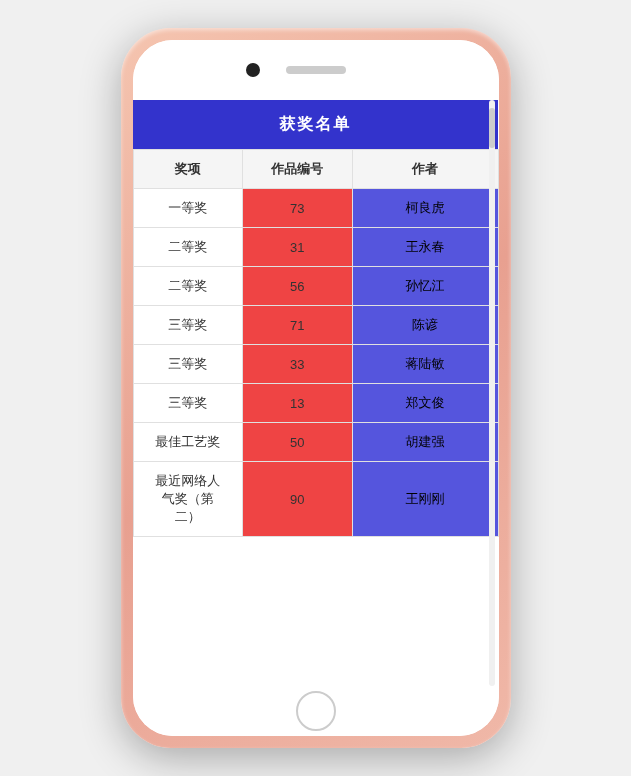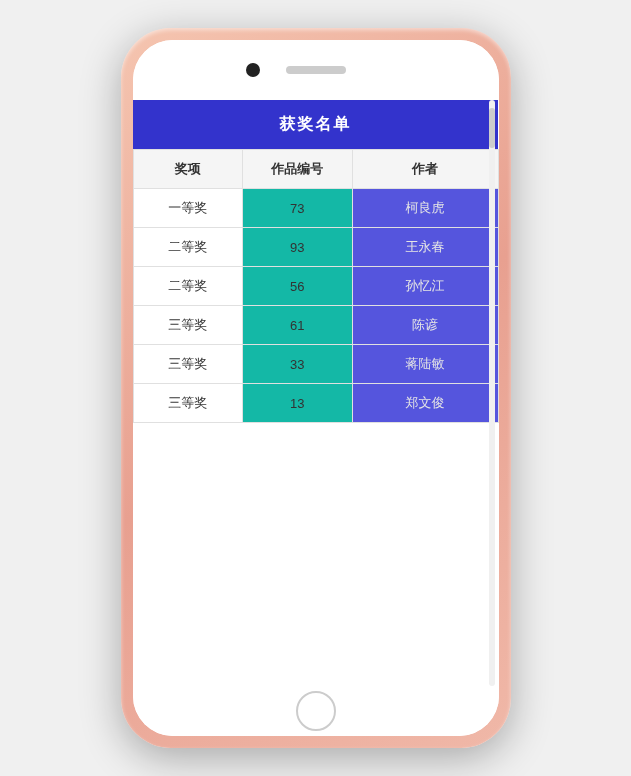--- a/index.html
+++ b/index.html
@@ -149,27 +149,27 @@
       text-align: center;
       padding: 10px 20px;
     }
 
     .data-row td:nth-child(1) {
       background: white;
       color: #333;
     }
 
     .data-row td:nth-child(2) {
-      background: #14b8a6;
+      background: #ef4444;
       color: #333;
     }
 
     .data-row td:nth-child(3) {
       background: #5555dd;
-      color: #e5e5e5;
+      color: #000000;
       font-weight: normal;
       margin-left: 36px;
     }
 
     .col-prize { width: 30%; }
     .col-number { width: 30%; }
     .col-author { width: 40%; }
   </style>
 </head>
 <body>
@@ -195,42 +195,52 @@
                 <td class="col-number">作品编号</td>
                 <td class="col-author">作者</td>
               </tr>
               <tr class="data-row">
                 <td>一等奖</td>
                 <td>73</td>
                 <td>柯良虎</td>
               </tr>
               <tr class="data-row">
                 <td>二等奖</td>
-                <td>93</td>
+                <td>31</td>
                 <td>王永春</td>
               </tr>
               <tr class="data-row">
                 <td>二等奖</td>
                 <td>56</td>
                 <td>孙忆江</td>
               </tr>
               <tr class="data-row">
                 <td>三等奖</td>
-                <td>61</td>
+                <td>71</td>
                 <td>陈谚</td>
               </tr>
               <tr class="data-row">
                 <td>三等奖</td>
                 <td>33</td>
                 <td>蒋陆敏</td>
               </tr>
               <tr class="data-row">
                 <td>三等奖</td>
                 <td>13</td>
                 <td>郑文俊</td>
+              </tr>
+              <tr class="data-row">
+                <td>最佳工艺奖</td>
+                <td>50</td>
+                <td>胡建强</td>
+              </tr>
+              <tr class="data-row">
+                <td>最近网络人气奖（第二）</td>
+                <td>90</td>
+                <td>王刚刚</td>
               </tr>
             </tbody>
         </table>
       </div>
     </div>
     <div class="phone-bottom-bar">
       <div class="home-button"></div>
     </div>
   </div>
 </div>

